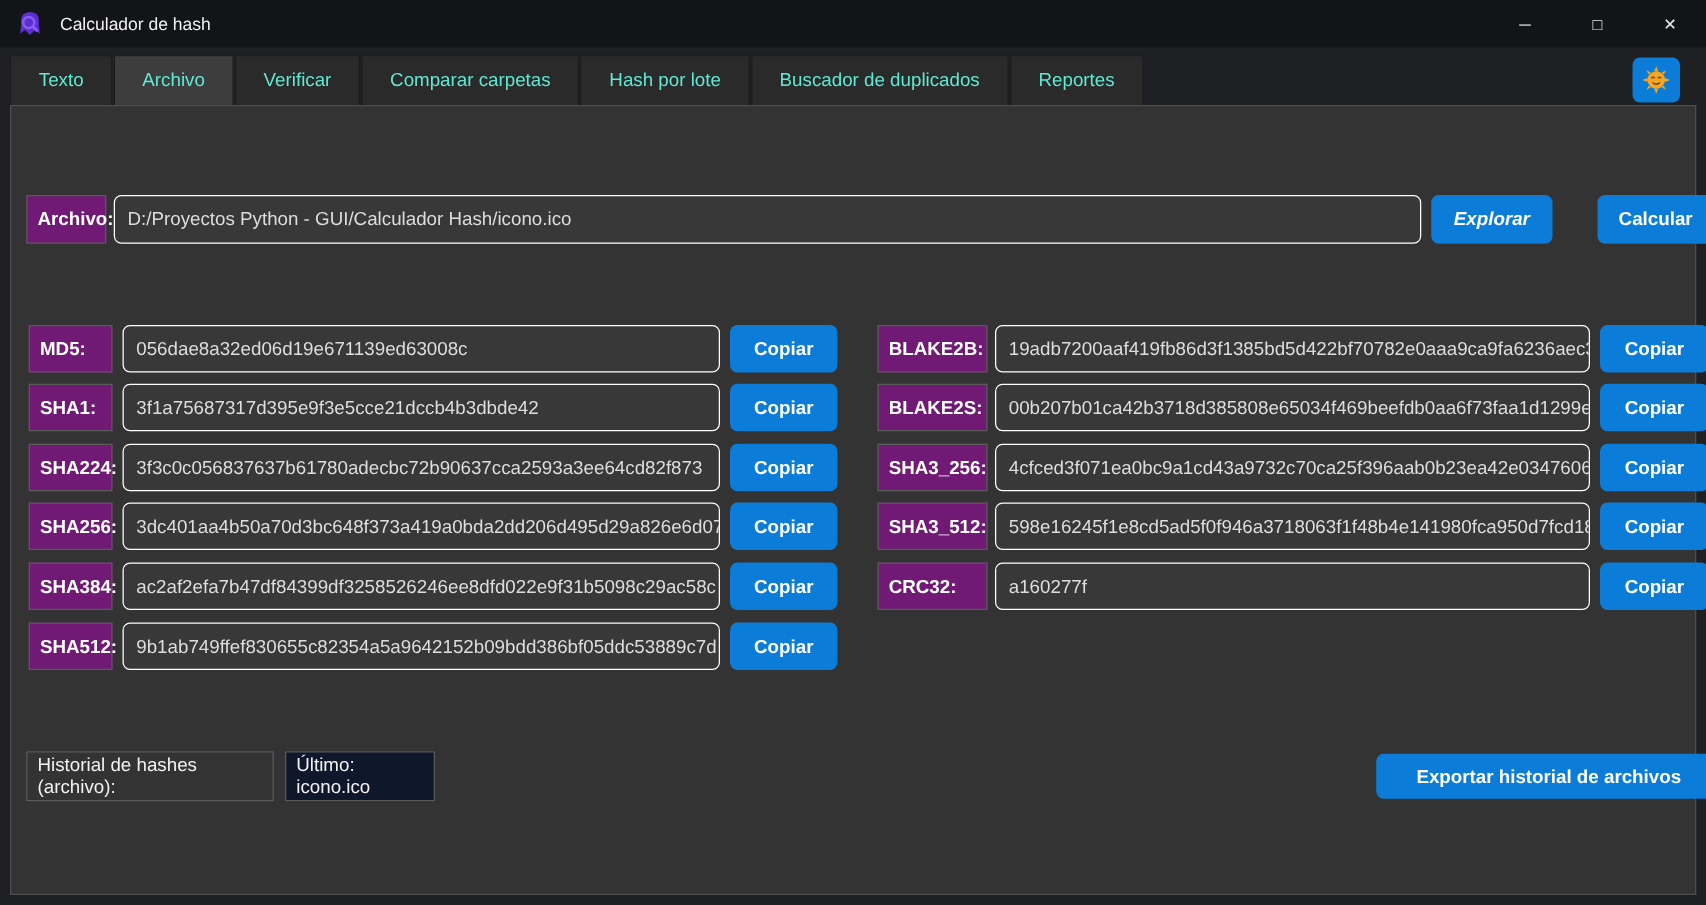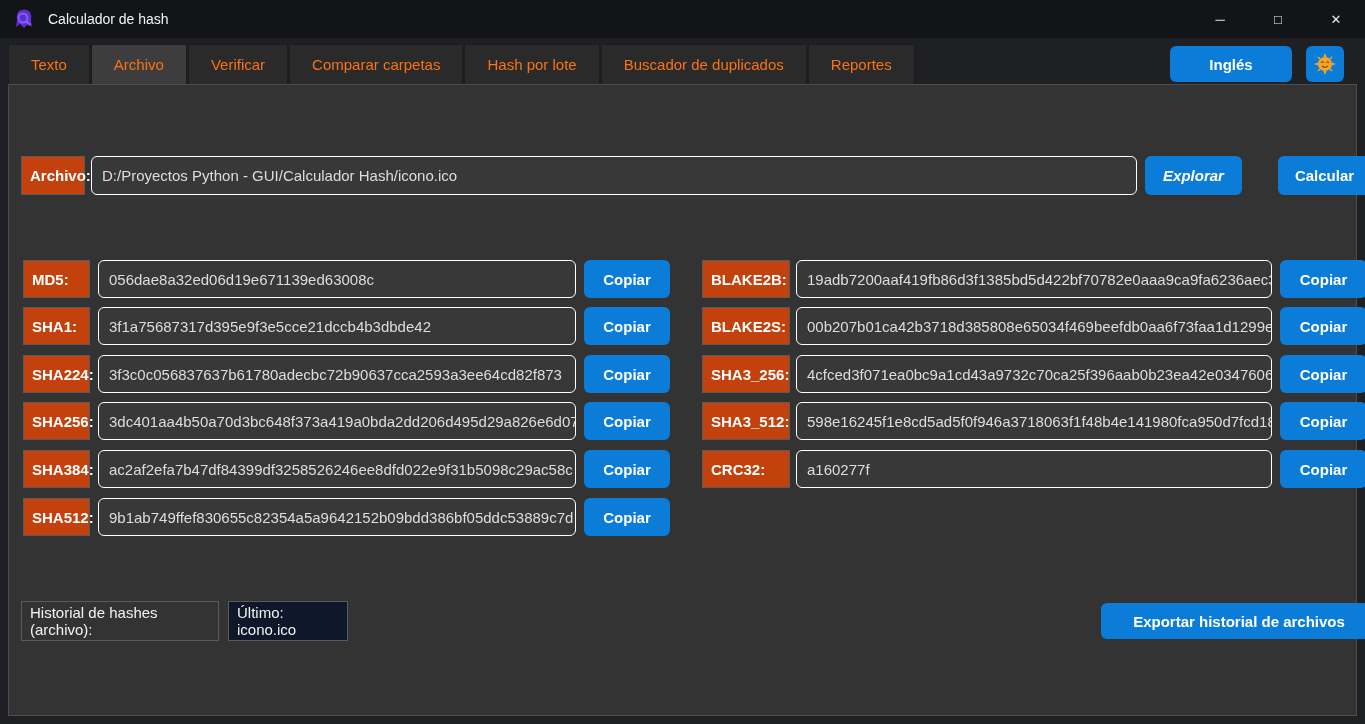--- a/index.html
+++ b/index.html
@@ -11,35 +11,35 @@
   .titlebar { position:absolute; left:0; top:0; width:1365px; height:38px;
               background:#121418; display:flex; align-items:center; }
   .app-icon { width:24px; height:24px; margin-left:12px; }
   .titlebar-title { color:#f2f2f2; font-size:14px; margin-left:12px; }
   .win-controls { position:absolute; right:0; top:0; height:38px; display:flex; }
   .win-btn { width:58px; height:38px; display:flex; align-items:center; justify-content:center;
              color:#e8e8e8; font-size:13px; cursor:default; }
 
   
   .tabstrip { position:absolute; left:8px; top:44px; height:40px; display:flex; gap:1px; }
-  .tab { background:#2a2a2a; color:#f97316; font-size:15px; padding:0 22px;
+  .tab { background:#2a2a2a; color:#5eead4; font-size:15px; padding:0 22px;
          display:flex; align-items:center; border:1px solid #1c1c1c; border-bottom:none; }
   .tab.active { background:#3d3d3d; }
   .lang-area { position:absolute; top:46px; right:21px; display:flex; gap:14px; }
   .btn-blue { background:#0b7dd8; color:#ffffff; font-weight:bold; font-size:15px;
               border:none; border-radius:6px; cursor:pointer; }
   .lang-btn { width:122px; height:36px; }
   .emoji-btn { width:38px; height:36px; display:flex; align-items:center; justify-content:center; }
 
   
   .pane { position:absolute; left:8px; top:84px; width:1349px; height:632px;
           background:#333333; border:1px solid #4d4d4d; }
 
   
-  .label-box { position:absolute; background:#c2410c; border:1px solid #5a5a5a;
+  .label-box { position:absolute; background:#701a75; border:1px solid #5a5a5a;
                color:#ffffff; font-weight:bold; font-size:15px;
                display:flex; align-items:center; padding-left:8px; }
   .entry { position:absolute; background:#383838; border:1px solid #ffffff; border-radius:6px;
            color:#dddddd; font-size:15px; display:flex; align-items:center;
            padding:0 10px; white-space:nowrap; overflow:hidden; }
   .abs-btn { position:absolute; }
 
   
   .file-label  { left:12px;  top:71px; width:64px;  height:39px; }
   .file-entry  { left:82px;  top:71px; width:1046px; height:39px; }
@@ -87,21 +87,20 @@
     <div class="tab">Texto</div>
     <div class="tab active">Archivo</div>
     <div class="tab">Verificar</div>
     <div class="tab">Comparar carpetas</div>
     <div class="tab">Hash por lote</div>
     <div class="tab">Buscador de duplicados</div>
     <div class="tab">Reportes</div>
   </div>
 
   <div class="lang-area">
-    <button class="btn-blue lang-btn">Inglés</button>
     <button class="btn-blue emoji-btn">
       <svg width="24" height="24" viewBox="0 0 24 24">
         <g fill="#f6a623">
           <circle cx="12" cy="12" r="7"></circle>
           <path d="M12 1 L13.6 5 L10.4 5 Z M12 23 L10.4 19 L13.6 19 Z M1 12 L5 10.4 L5 13.6 Z M23 12 L19 13.6 L19 10.4 Z M4.2 4.2 L7.6 6 L6 7.6 Z M19.8 4.2 L18 7.6 L16.4 6 Z M4.2 19.8 L6 16.4 L7.6 18 Z M19.8 19.8 L16.4 18 L18 16.4 Z"></path>
         </g>
         <path d="M8 10.6 q1.4 -1.6 2.8 0" stroke="#7a4a00" stroke-width="1.1" fill="none"></path>
         <path d="M13.2 10.6 q1.4 -1.6 2.8 0" stroke="#7a4a00" stroke-width="1.1" fill="none"></path>
         <path d="M9 14 q3 2.6 6 0" stroke="#7a4a00" stroke-width="1.2" fill="none"></path>
       </svg>

